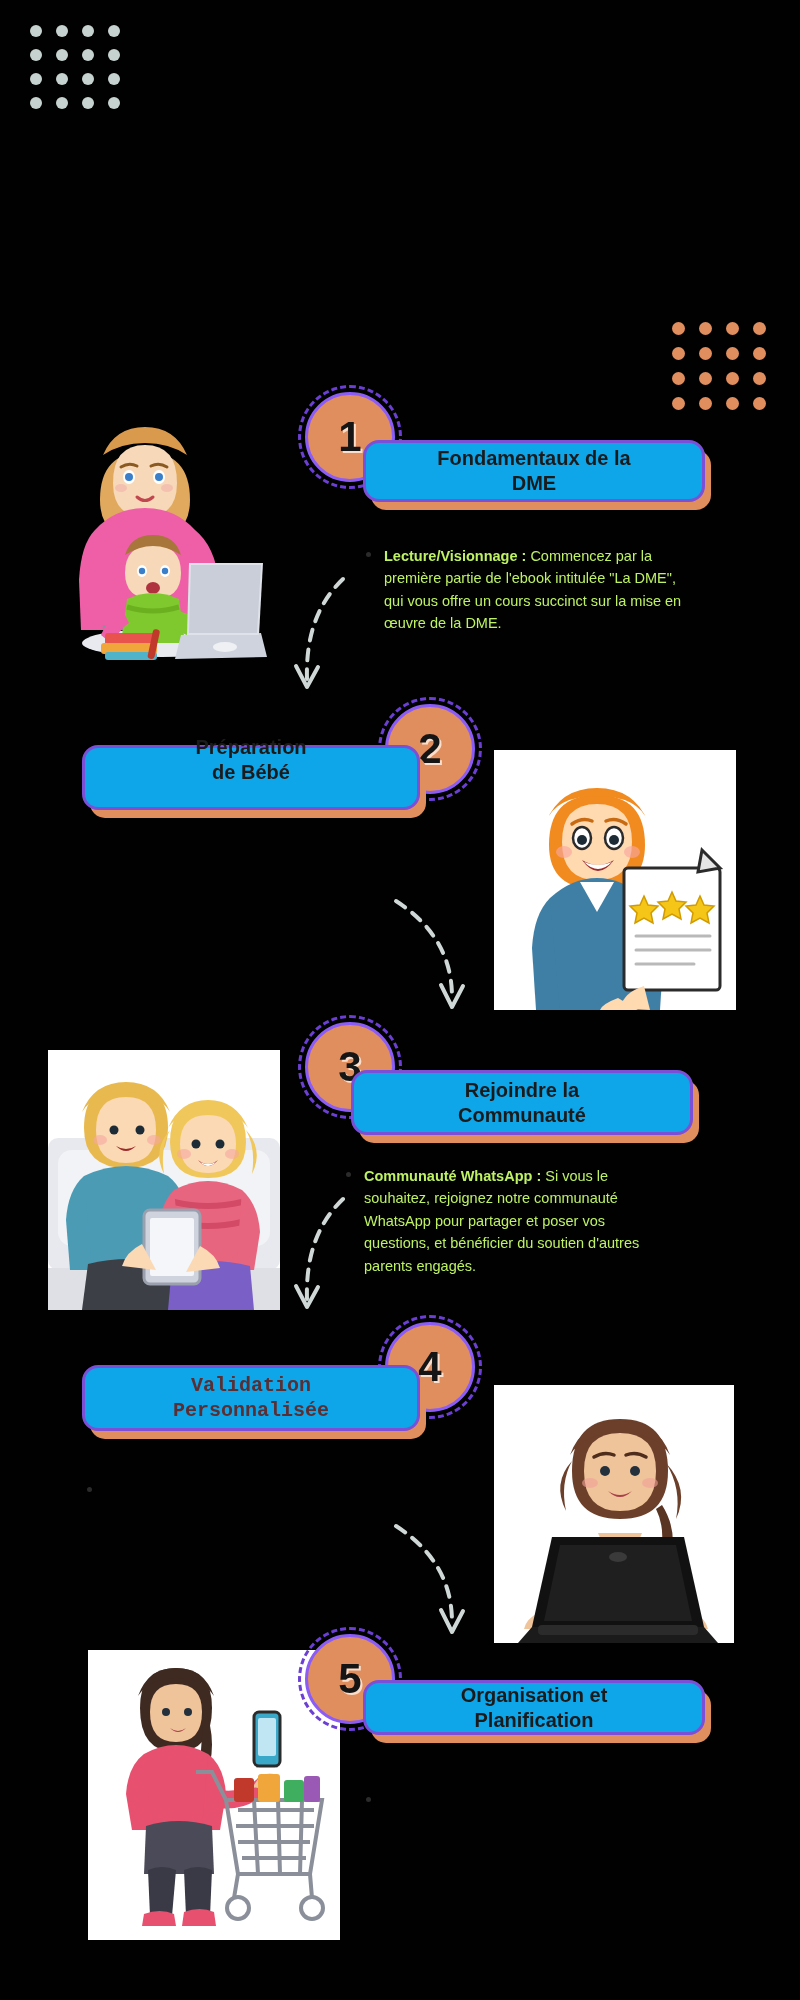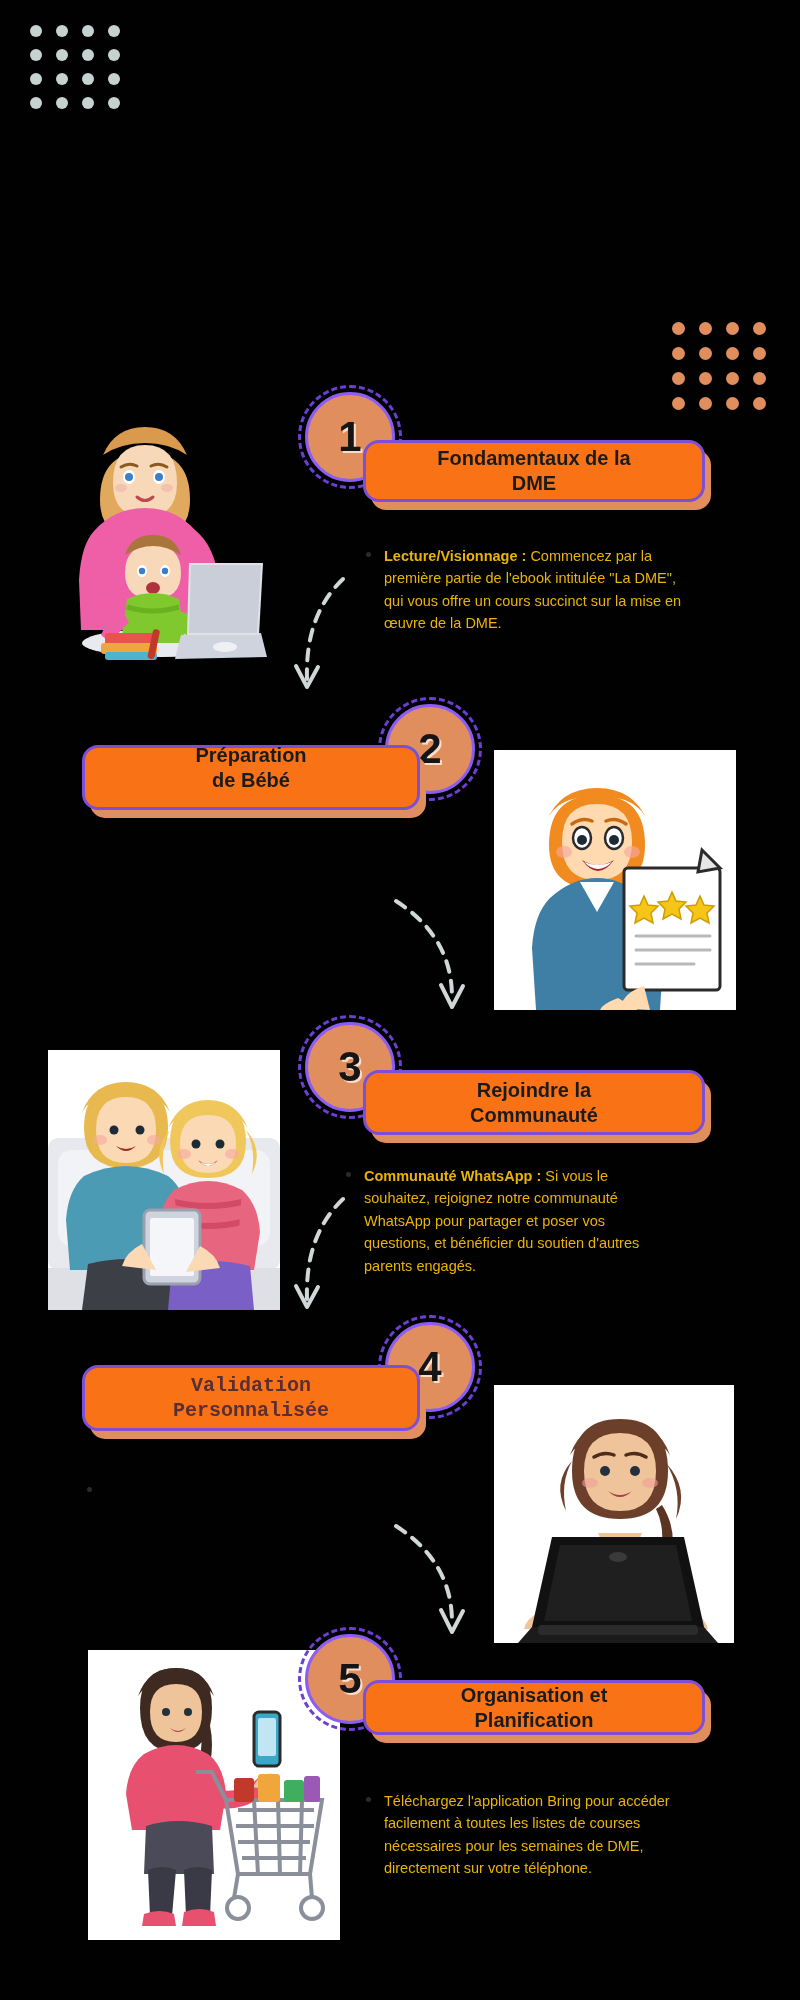--- a/index.html
+++ b/index.html
@@ -24,27 +24,27 @@
     position: absolute; left: 0; top: 150px; width: 800px;
     text-align: center;
     color: #181818;
     font-size: 51px; line-height: 0.96;
     font-weight: 700; letter-spacing: -0.5px;
   }
   #page-title .l2 { display: block; }
 
   .card {
     position: absolute;
-    background: #f97316;
+    background: #0ea5e9;
     border: 3px solid #7b4fd6;
     border-radius: 16px;
     box-shadow: 7px 9px 0 -1px #e08e5e;
     display: flex; align-items: center; justify-content: center;
     text-align: center;
-    padding: 14px 18px;
+    padding: 22px 18px;
   }
   .card-title {
     color: #1b1b1b;
     font-size: 20px; font-weight: 700; line-height: 1.25;
     white-space: pre-line;
   }
   .card.maroon .card-title { color: #5a2f33; font-family: Liberation Mono, monospace; }
 
   .numwrap { position: absolute; width: 104px; height: 104px; }
   .numwrap .dashring {
@@ -56,21 +56,21 @@
     border-radius: 50%;
     background: #e08e5e;
     border: 3px solid #8b5cf6;
     display: flex; align-items: center; justify-content: center;
     color: #151515; font-size: 42px; font-weight: 700;
     text-shadow: 2px 2px 0 rgba(255,235,220,0.85);
   }
 
   .body-text {
     position: absolute;
-    color: #eab308;
+    color: #bef264;
     font-size: 14.5px; line-height: 1.55;
     padding-left: 20px;
   }
   .body-text .bullet {
     position: absolute; left: 2px; top: 7px;
     width: 5px; height: 5px; background: #2b2b2b; border-radius: 50%;
   }
   .body-text b { font-weight: 700; }
 
   
@@ -285,21 +285,21 @@
       <path d="M94 194 q-16 8-20 22 l34 4z" fill="#fbd9b4"></path>
       <path d="M152 196 q16 8 20 22 l-34 4z" fill="#fbd9b4"></path>
     </svg>
   </div>
 
   <div class="numwrap" style="left:298px; top:1015px;">
     <div class="dashring"></div>
     <div class="circle">3</div>
   </div>
 
-  <div class="card" style="left:363px; top:1070px; width:342px; height:65px;">
+  <div class="card" style="left:351px; top:1070px; width:342px; height:65px;">
     <div class="card-title">Rejoindre la
 Communauté</div>
   </div>
 
   <div class="body-text" style="left:344px; top:1165px; width:330px;">
     <span class="bullet"></span>
     <b>Communauté WhatsApp :</b><span> Si vous le souhaitez, rejoignez notre communauté WhatsApp pour partager et poser vos questions, et bénéficier du soutien d'autres parents engagés.</span>
   </div>
 
   <div class="arrow" style="left:285px; top:1195px;">
@@ -404,16 +404,16 @@
     <div class="circle">5</div>
   </div>
 
   <div class="card" style="left:363px; top:1680px; width:342px; height:55px;">
     <div class="card-title">Organisation et
 Planification</div>
   </div>
 
   <div class="body-text" style="left:364px; top:1790px; width:330px;">
     <span class="bullet"></span>
-    <b></b><span>Téléchargez l'application Bring pour accéder facilement à toutes les listes de courses nécessaires pour les semaines de DME, directement sur votre téléphone.</span>
+    <b></b>
   </div>
 
 </div>
 
 </body></html>

